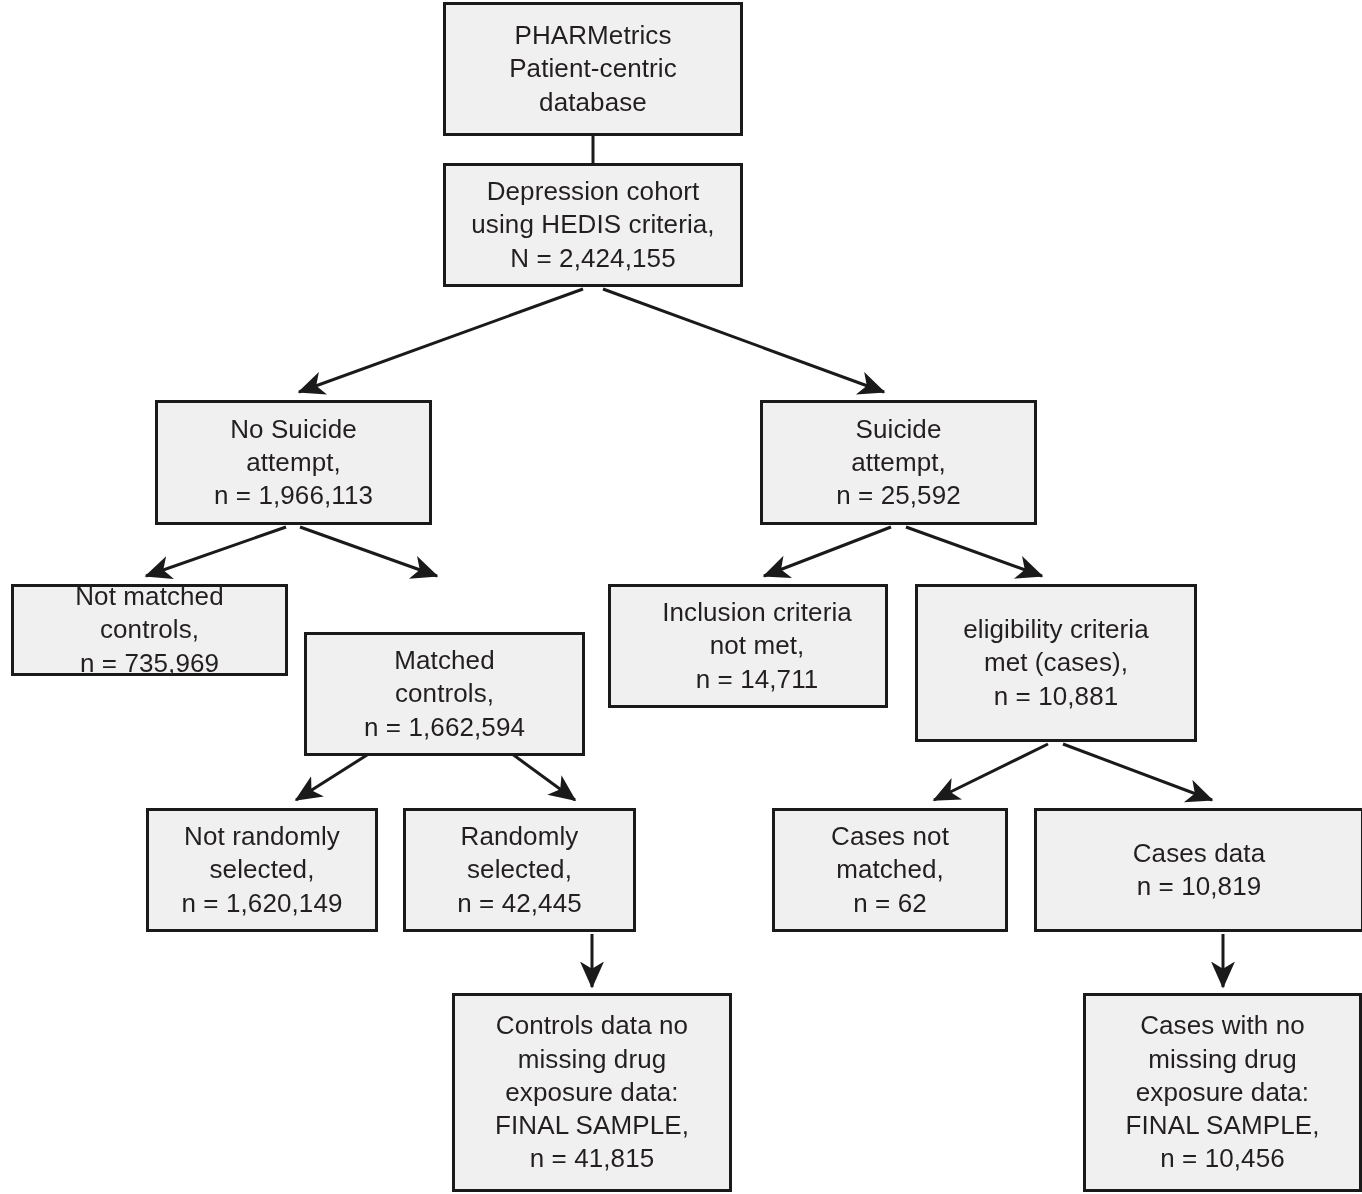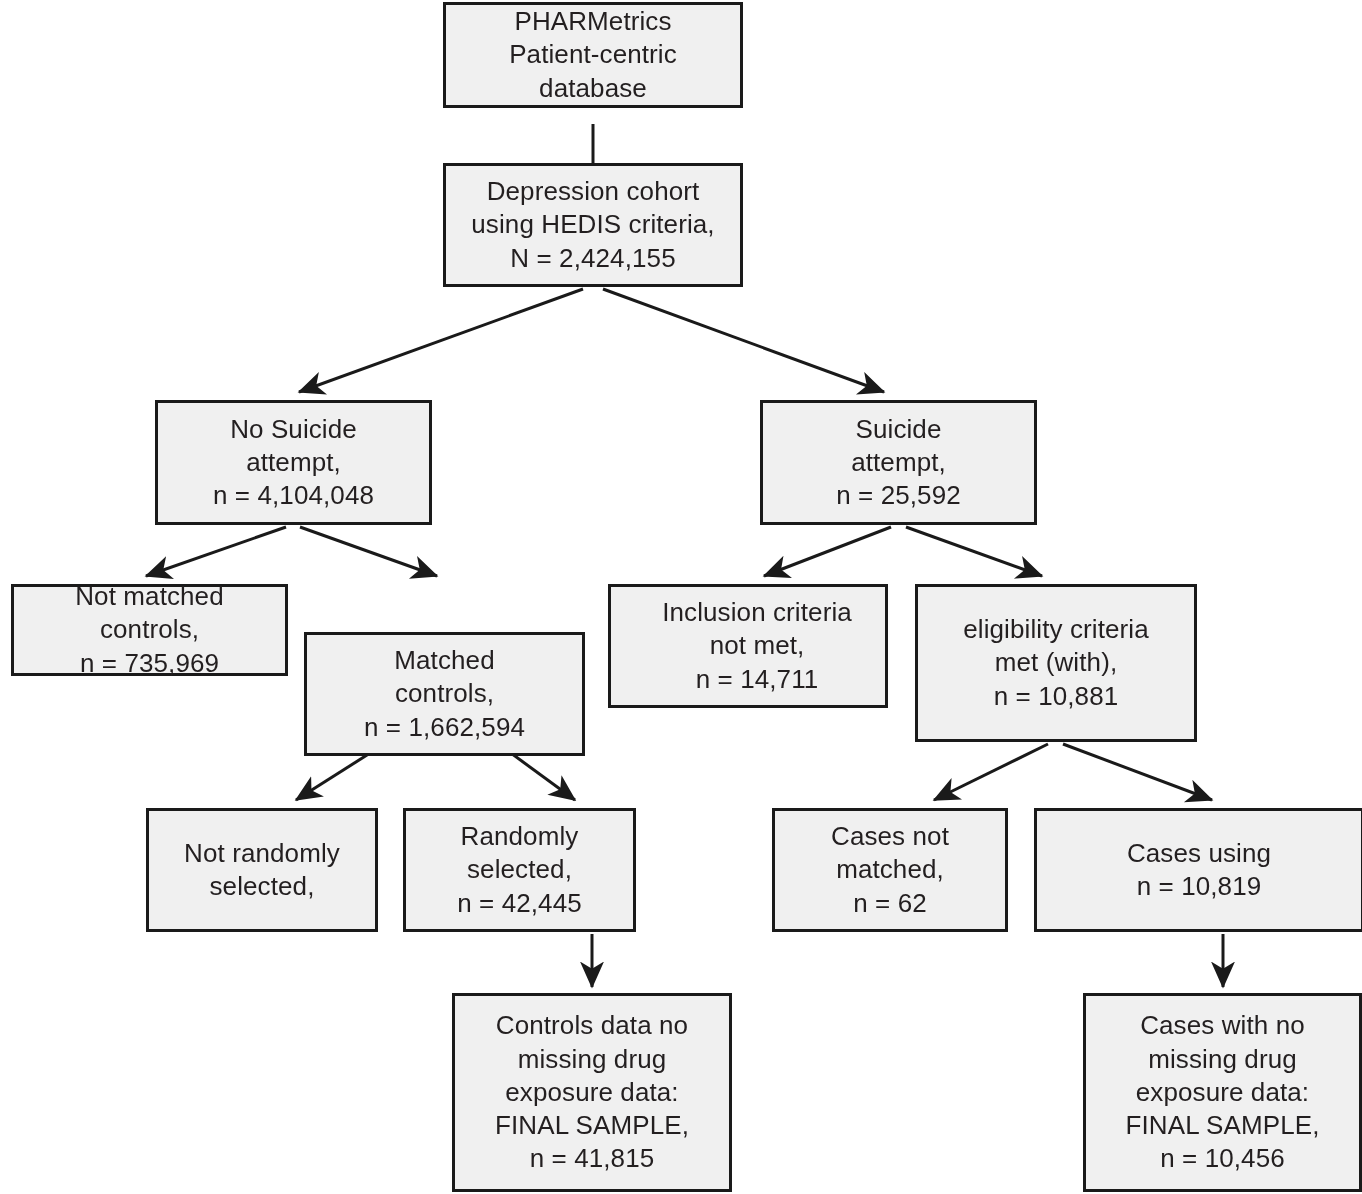--- a/index.html
+++ b/index.html
@@ -78,39 +78,39 @@
 
     <line x1="1048" y1="744" x2="934" y2="800" stroke="#1a1a1a" stroke-width="3" marker-end="url(#arrowhead)"></line>
 
     <line x1="1063" y1="744" x2="1212" y2="800" stroke="#1a1a1a" stroke-width="3" marker-end="url(#arrowhead)"></line>
 
     <line x1="592" y1="934" x2="592" y2="987" stroke="#1a1a1a" stroke-width="3" marker-end="url(#arrowhead)"></line>
 
     <line x1="1223" y1="934" x2="1223" y2="987" stroke="#1a1a1a" stroke-width="3" marker-end="url(#arrowhead)"></line>
   </svg>
 
-  <div class="node" style="left: 443px; top: 2px; width: 300px; height: 106px;">
+  <div class="node" style="left: 443px; top: 2px; width: 300px; height: 134px;">
     <span class="lines">
         <span class="line">PHARMetrics</span>
         <span class="line">Patient-centric</span>
         <span class="line">database</span>
       </span>
   </div>
   <div class="node" style="left: 443px; top: 163px; width: 300px; height: 124px;">
     <span class="lines">
         <span class="line">Depression cohort</span>
         <span class="line">using HEDIS criteria,</span>
         <span class="line">N = 2,424,155</span>
       </span>
   </div>
   <div class="node" style="left: 155px; top: 400px; width: 277px; height: 125px;">
     <span class="lines">
         <span class="line">No Suicide</span>
         <span class="line">attempt,</span>
-        <span class="line">n = 4,104,048</span>
+        <span class="line">n = 1,966,113</span>
       </span>
   </div>
   <div class="node" style="left: 760px; top: 400px; width: 277px; height: 125px;">
     <span class="lines">
         <span class="line">Suicide</span>
         <span class="line">attempt,</span>
         <span class="line">n = 25,592</span>
       </span>
   </div>
   <div class="node" style="left: 11px; top: 584px; width: 277px; height: 92px;">
@@ -130,47 +130,48 @@
   <div class="node" style="left: 608px; top: 584px; width: 280px; height: 124px; padding-left: 24px;">
     <span class="lines">
         <span class="line">Inclusion criteria</span>
         <span class="line">not met,</span>
         <span class="line">n = 14,711</span>
       </span>
   </div>
   <div class="node" style="left: 915px; top: 584px; width: 282px; height: 158px;">
     <span class="lines">
         <span class="line">eligibility criteria</span>
-        <span class="line">met (with),</span>
+        <span class="line">met (cases),</span>
         <span class="line">n = 10,881</span>
       </span>
   </div>
   <div class="node" style="left: 146px; top: 808px; width: 232px; height: 124px; justify-content: flex-end;">
     <span class="lines">
         <span class="line">Not randomly</span>
         <span class="line">selected,</span>
+        <span class="line">n = 1,620,149</span>
       </span>
   </div>
   <div class="node" style="left: 403px; top: 808px; width: 233px; height: 124px;">
     <span class="lines">
         <span class="line">Randomly</span>
         <span class="line">selected,</span>
         <span class="line">n = 42,445</span>
       </span>
   </div>
   <div class="node" style="left: 772px; top: 808px; width: 236px; height: 124px;">
     <span class="lines">
         <span class="line">Cases not</span>
         <span class="line">matched,</span>
         <span class="line">n = 62</span>
       </span>
   </div>
   <div class="node" style="left: 1034px; top: 808px; width: 330px; height: 124px;">
     <span class="lines">
-        <span class="line">Cases using</span>
+        <span class="line">Cases data</span>
         <span class="line">n = 10,819</span>
       </span>
   </div>
   <div class="node" style="left: 452px; top: 993px; width: 280px; height: 199px;">
     <span class="lines">
         <span class="line">Controls data no</span>
         <span class="line">missing drug</span>
         <span class="line">exposure data:</span>
         <span class="line">FINAL SAMPLE,</span>
         <span class="line">n = 41,815</span>

